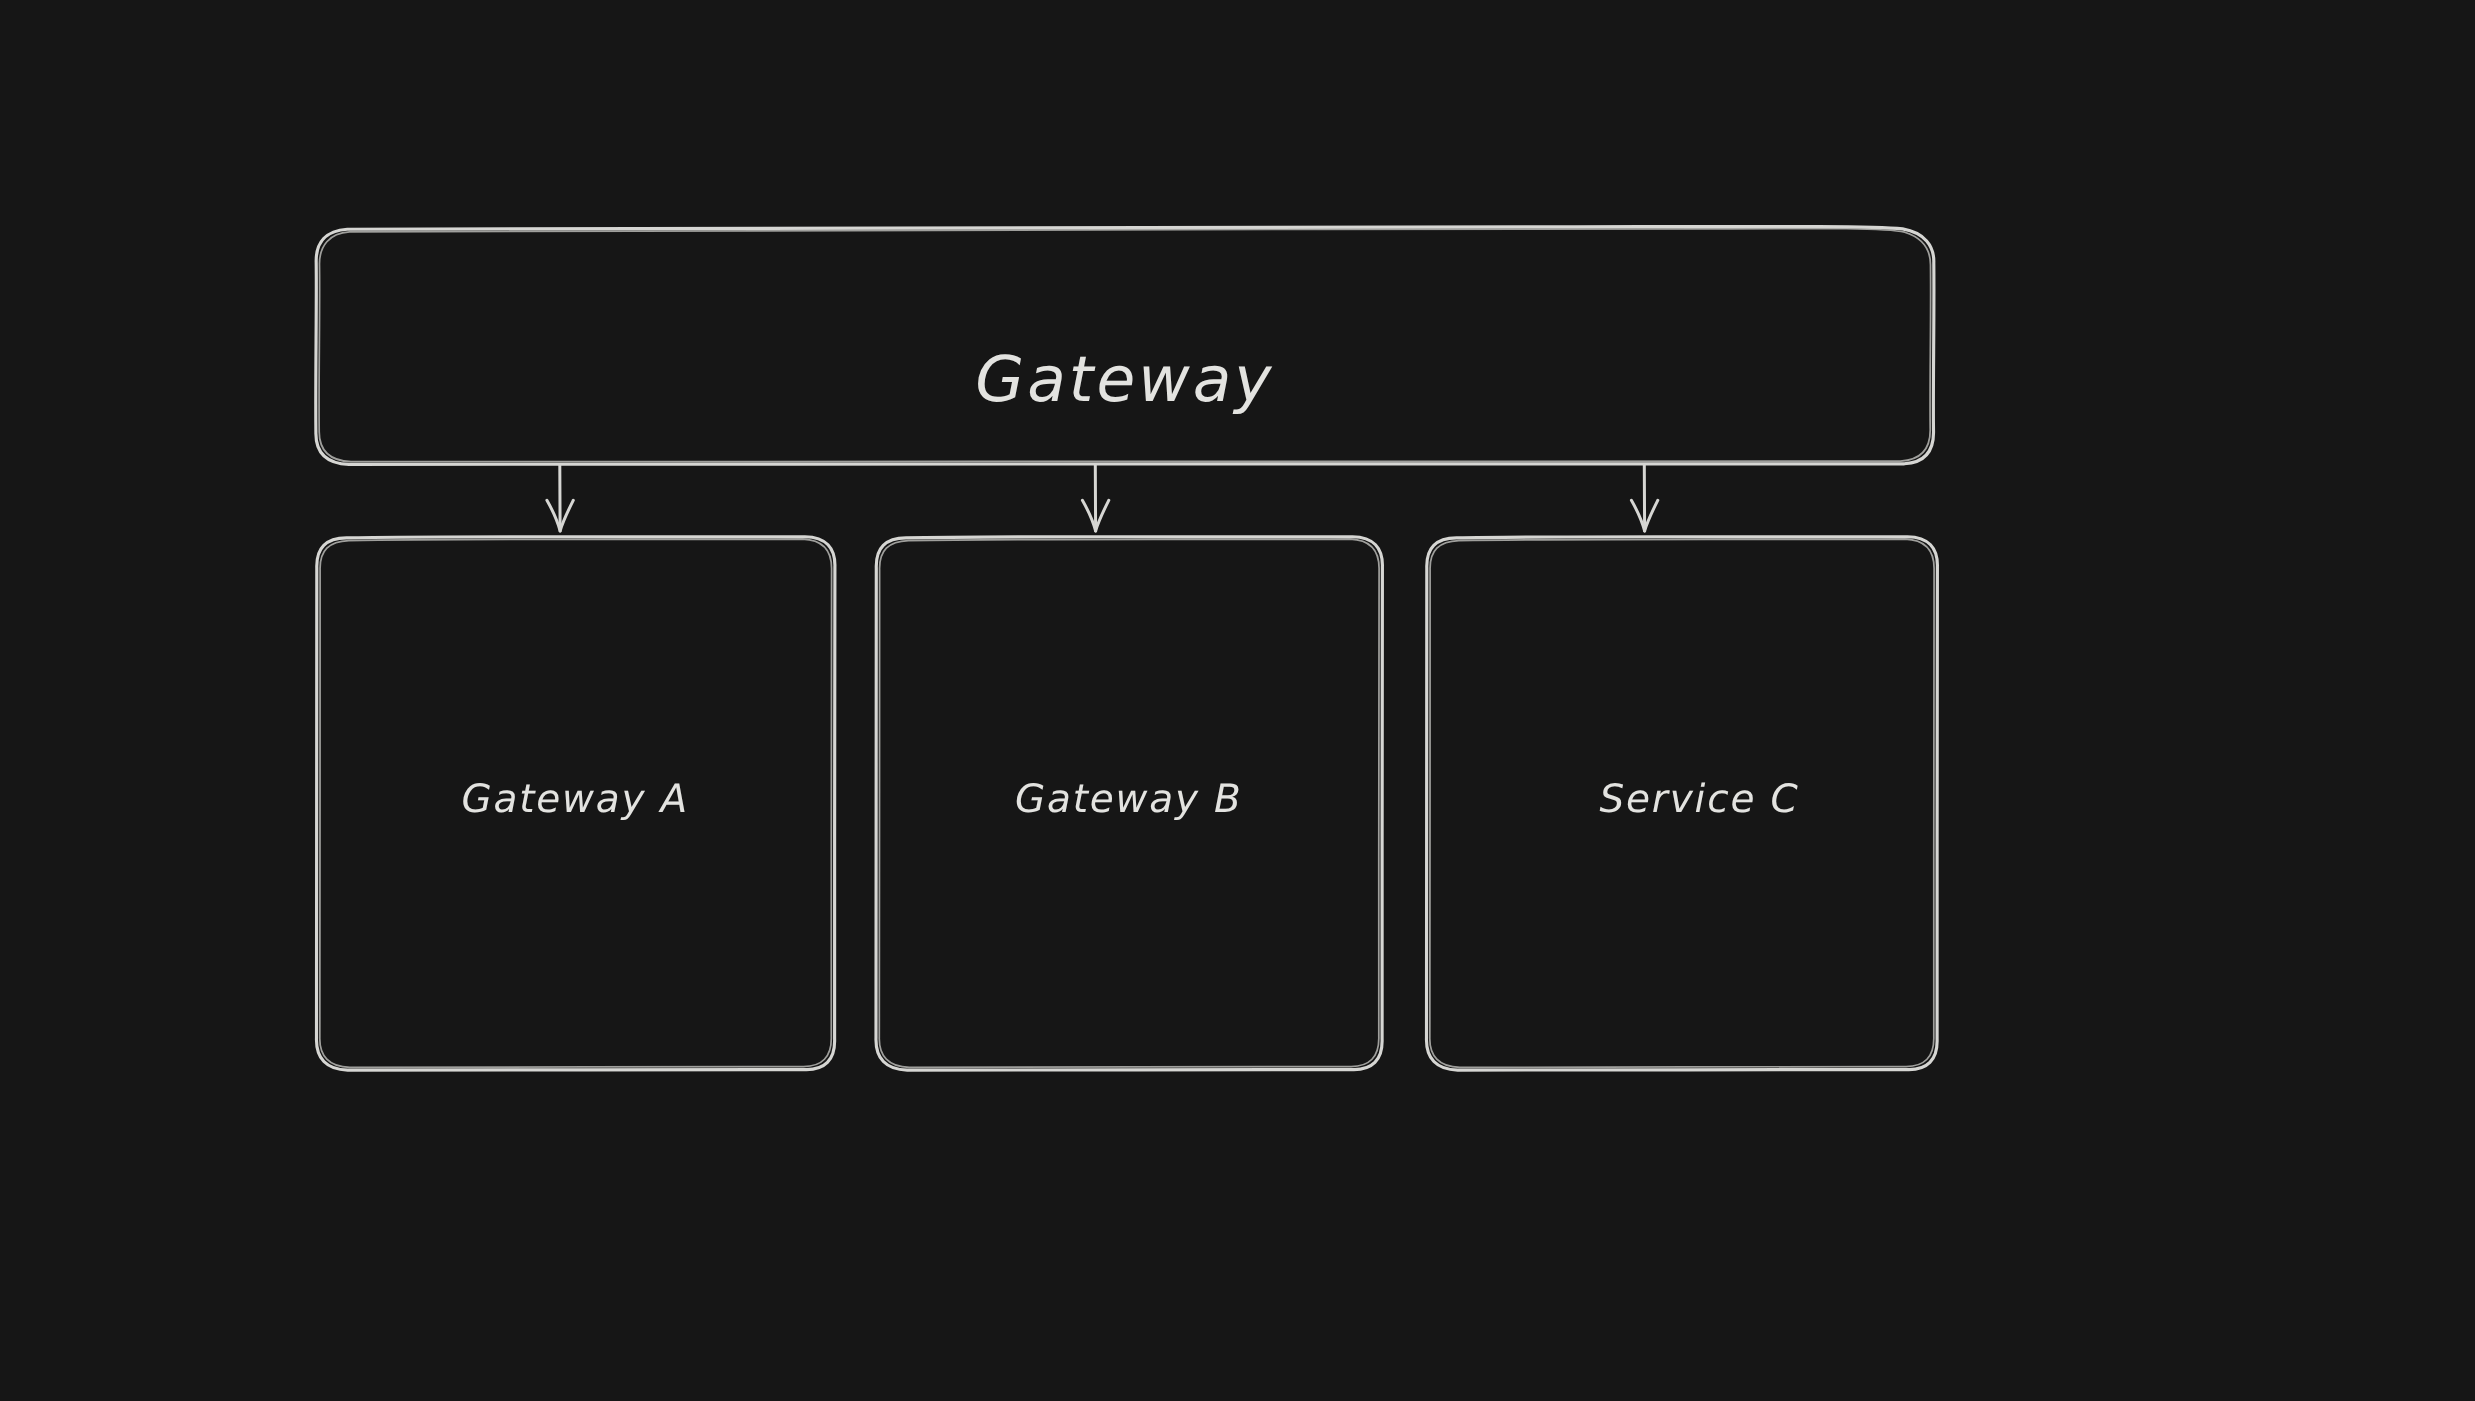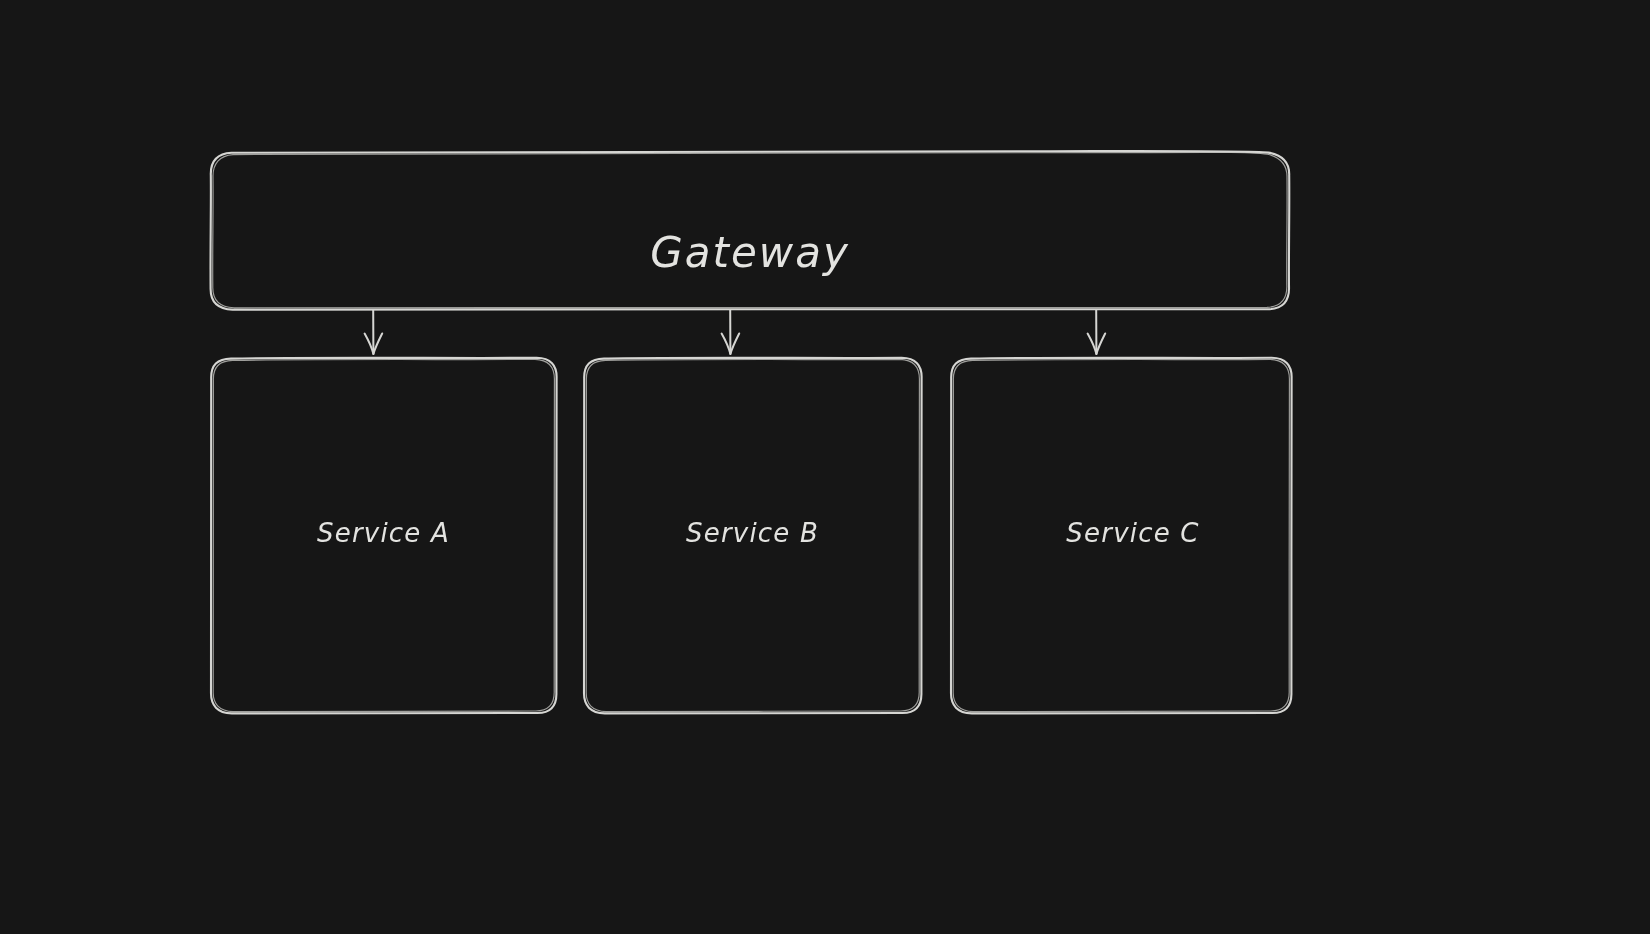--- a/index.html
+++ b/index.html
@@ -180,19 +180,19 @@
     <g>
       <path d="M 1096.2 310 L 1096.4 353" fill="none" stroke="#d6d6d3" stroke-width="2.0" stroke-linecap="round"></path>
       <path d="M 1087.6 333.5 C 1091.0 339.5, 1094.6 347.0, 1096.4 354.0" fill="none" stroke="#d6d6d3" stroke-width="2.0" stroke-linecap="round" stroke-linejoin="round"></path>
       <path d="M 1105.2 333.5 C 1102.2 339.5, 1098.4 347.0, 1096.4 354.0" fill="none" stroke="#d6d6d3" stroke-width="2.0" stroke-linecap="round" stroke-linejoin="round"></path>
     </g>
 
   </svg>
 
   <div class="node-label" id="gateway-label">Gateway</div>
 
-  <div class="node-label" id="service-a-label">Service A</div>
+  <div class="node-label" id="service-a-label">Gateway A</div>
 
-  <div class="node-label" id="service-b-label">Service B</div>
+  <div class="node-label" id="service-b-label">Gateway B</div>
 
   <div class="node-label" id="service-c-label">Service C</div>
 
 </div>
 
 </body></html>

